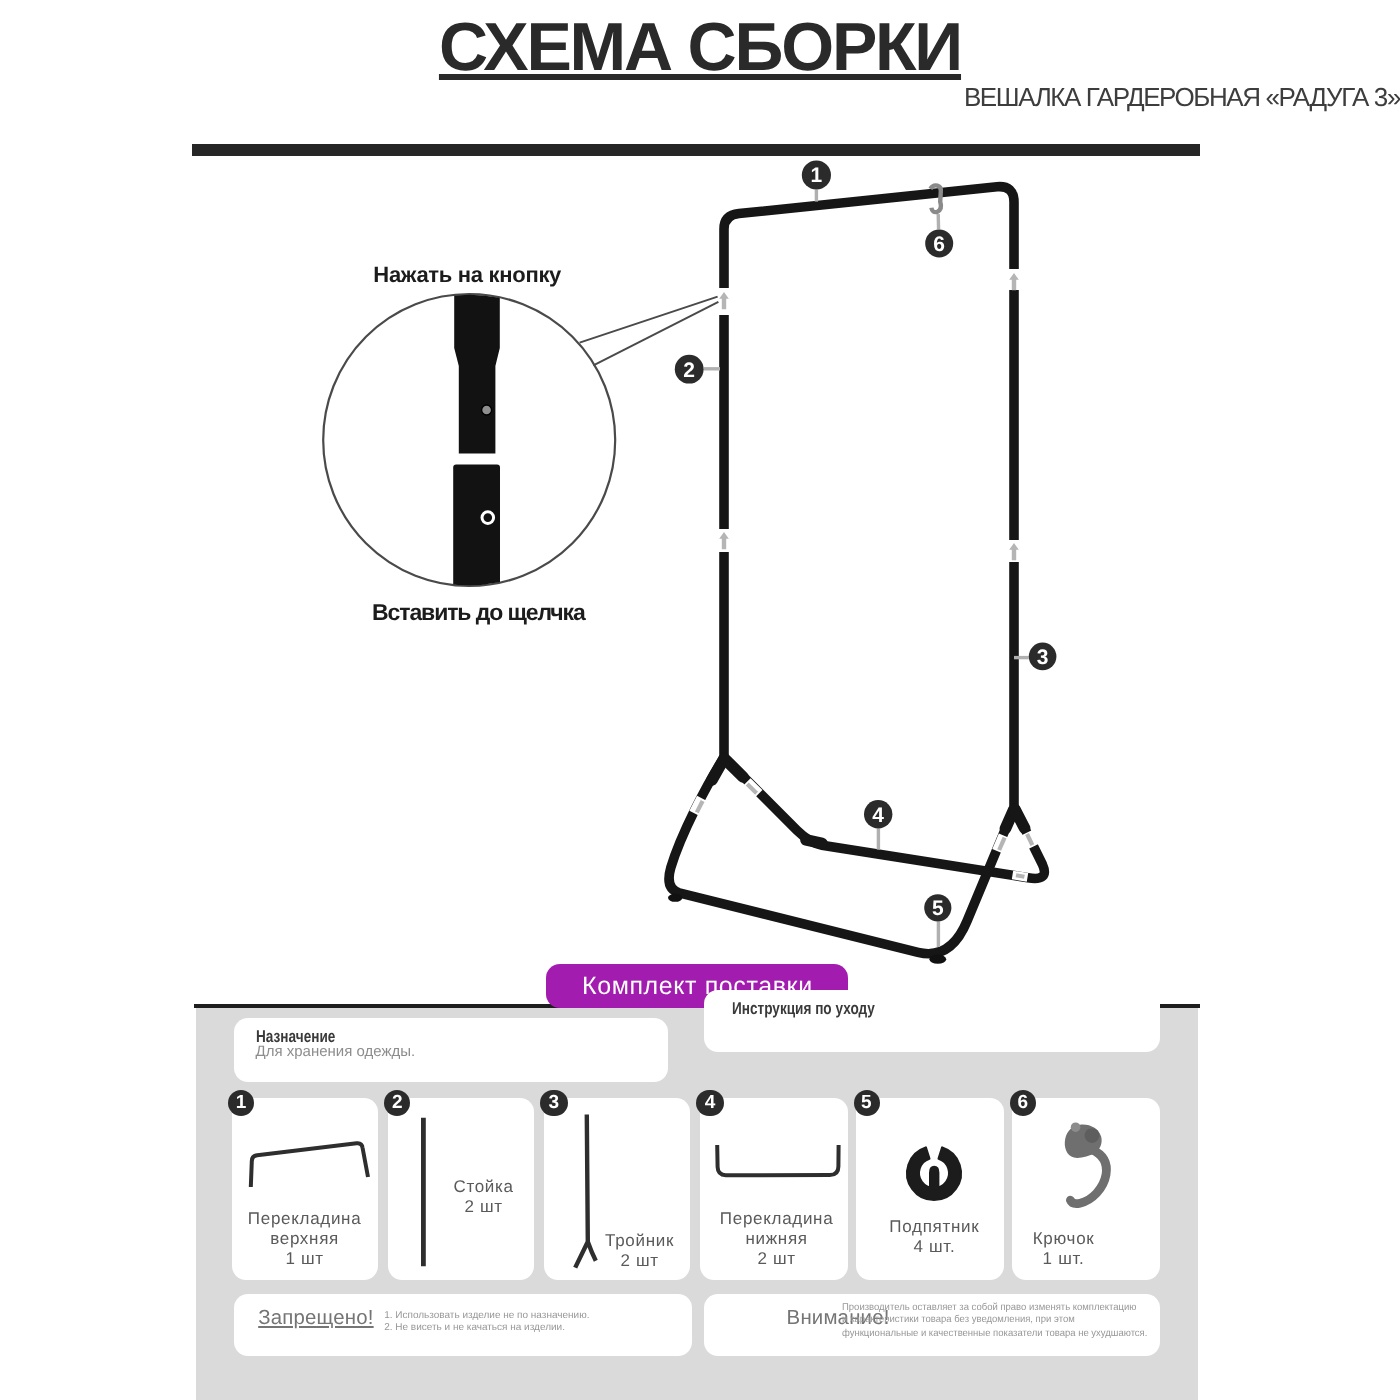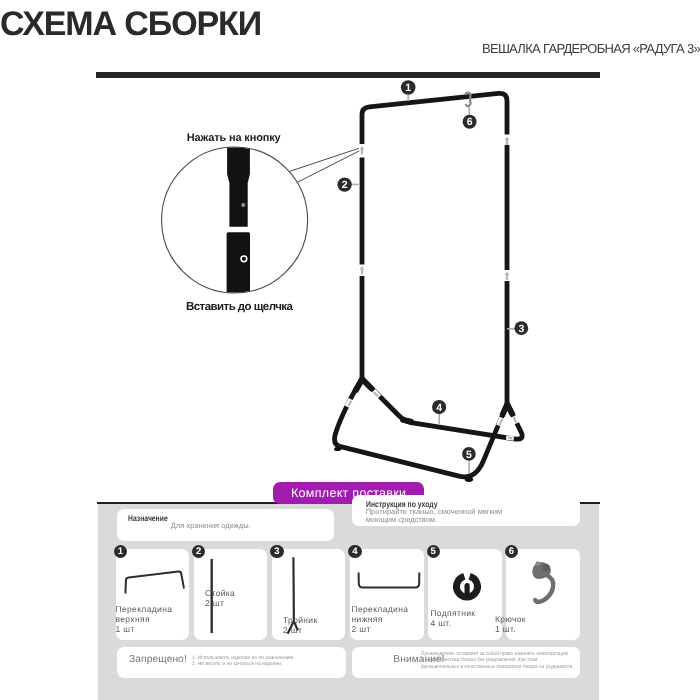--- a/index.html
+++ b/index.html
@@ -1,28 +1,28 @@
 <!DOCTYPE html>
 <html><head>
 <meta charset="utf-8">
 <style>
   html,body{margin:0;padding:0;}
   body{width:700px;height:700px;background:#fff;font-family:"Liberation Sans",sans-serif;position:relative;overflow:hidden;-webkit-font-smoothing:antialiased;}
   .abs{position:absolute;}
   *{-webkit-font-smoothing:antialiased;text-rendering:geometricPrecision;}
-  #title{top:4.5px;left:0;width:700px;text-align:left;font-weight:bold;font-size:34px;letter-spacing:-1.1px;color:#2b2a2a;}
+  #title{top:4.5px;left:0;width:700px;text-align:center;font-weight:bold;font-size:34px;letter-spacing:-1.1px;color:#2b2a2a;text-decoration:underline;}
   #subtitle{top:40.5px;left:0;width:700px;text-align:right;font-size:13px;letter-spacing:-0.7px;color:#3d3d3d;}
   #topbar{left:96px;top:71.5px;width:504px;height:6px;background:#262626;}
   #graypanel{left:97.5px;top:504.2px;width:501.8px;height:196px;background:#dadada;}
   #blackline{left:96.5px;top:501.5px;width:503.3px;height:2.7px;background:#1e1e1e;}
   #badge{left:273.4px;top:481.5px;width:150.6px;height:22.5px;background:#a21caf;border-radius:7px;color:#fff;text-align:center;font-size:12.5px;line-height:22px;letter-spacing:0.3px;}
   .wbox{position:absolute;background:#fff;border-radius:7px;}
   .h1s{font-weight:bold;font-size:8.5px;color:#3a3a3a;transform:scaleX(0.8);transform-origin:0 0;white-space:nowrap;}
   .body-s{font-size:7.5px;color:#8d8d8d;line-height:8.4px;white-space:nowrap;}
-  .itemtxt{position:absolute;font-size:8.5px;color:#5a5a5a;line-height:10px;letter-spacing:0.35px;}
+  .itemtxt{position:absolute;text-align:center;font-size:8.5px;color:#5a5a5a;line-height:10px;letter-spacing:0.35px;}
   .numc{position:absolute;width:13.4px;height:13.4px;border-radius:50%;background:#2b2b2b;color:#fff;font-weight:bold;font-size:9.5px;text-align:center;line-height:13.4px;}
   .big{font-size:10.2px;color:#757575;letter-spacing:0.1px;}
   .small-s{font-size:5px;color:#979797;line-height:6.25px;white-space:nowrap;}
 </style>
 </head>
 <body>
   <div id="title" class="abs">СХЕМА СБОРКИ</div>
   <div id="subtitle" class="abs">ВЕШАЛКА ГАРДЕРОБНАЯ «РАДУГА 3»</div>
   <div id="topbar" class="abs"></div>
 
@@ -126,25 +126,24 @@
       <text x="239.2" y="310" font-size="11.5" letter-spacing="-0.55">Вставить до щелчка</text>
     </g>
   </svg>
 
   <div id="graypanel" class="abs"></div>
   <div id="blackline" class="abs"></div>
   <div id="badge" class="abs">Комплект поставки</div>
 
   <div class="wbox" style="left:117.1px;top:509.3px;width:217px;height:31.3px;">
     <div class="abs h1s" style="left:10.7px;top:3.8px;">Назначение</div>
-    <div class="abs body-s" style="left:10.7px;top:12.8px;margin-left:43px;">Для хранения одежды.</div>
+    <div class="abs body-s" style="left:10.7px;top:12.8px;">Для хранения одежды.</div>
   </div>
   <div class="wbox" style="left:352.3px;top:495px;width:227.7px;height:31.3px;">
     <div class="abs h1s" style="left:13.4px;top:3.8px;">Инструкция по уходу</div>
-    <div class="abs body-s" style="left:13.4px;top:12.8px;">Протирайте тканью, смоченной мягким<br>моющим средством.</div>
   </div>
 
   <div class="wbox" style="left:115.5px;top:549.3px;width:73.6px;height:91.2px;"></div>
   <div class="wbox" style="left:193.7px;top:549.3px;width:73.6px;height:91.2px;"></div>
   <div class="wbox" style="left:271.9px;top:549.3px;width:73.6px;height:91.2px;"></div>
   <div class="wbox" style="left:350px;top:549.3px;width:73.6px;height:91.2px;"></div>
   <div class="wbox" style="left:428.2px;top:549.3px;width:73.6px;height:91.2px;"></div>
   <div class="wbox" style="left:506.4px;top:549.3px;width:73.6px;height:91.2px;"></div>
 
   <div class="numc" style="left:113.8px;top:544.9px;">1</div>
@@ -178,19 +177,19 @@
   </svg>
 
   <div class="itemtxt" style="left:115.5px;top:603.5px;width:73.6px;">Перекладина<br>верхняя<br>1 шт</div>
   <div class="itemtxt" style="left:205px;top:588px;width:73.6px;">Стойка<br>2 шт</div>
   <div class="itemtxt" style="left:283px;top:615px;width:73.6px;">Тройник<br>2 шт</div>
   <div class="itemtxt" style="left:351.5px;top:603.5px;width:73.6px;">Перекладина<br>нижняя<br>2 шт</div>
   <div class="itemtxt" style="left:430.4px;top:608px;width:73.6px;">Подпятник<br>4 шт.</div>
   <div class="itemtxt" style="left:495px;top:613.7px;width:73.6px;">Крючок<br>1 шт.</div>
 
   <div class="wbox" style="left:117.1px;top:646.9px;width:228.9px;height:30.7px;">
-    <div class="abs big" style="left:12px;top:7.2px;">Запрещено!</div>
+    <div class="abs big" style="left:12px;top:7.2px;text-decoration:underline;">Запрещено!</div>
     <div class="abs small-s" style="left:75px;top:8px;">1. Использовать изделие не по назначению.<br>2. Не висеть и не качаться на изделии.</div>
   </div>
   <div class="wbox" style="left:352.3px;top:646.9px;width:227.7px;height:30.8px;">
     <div class="abs big" style="left:9px;top:7.2px;margin-left:32px;">Внимание!</div>
     <div class="abs small-s" style="left:68.7px;top:4.3px;transform:scaleX(0.95);transform-origin:0 0;">Производитель оставляет за собой право изменять комплектацию<br>и характеристики товара без уведомления, при этом<br>функциональные и качественные показатели товара не ухудшаются.</div>
   </div>
 
 </body></html>

